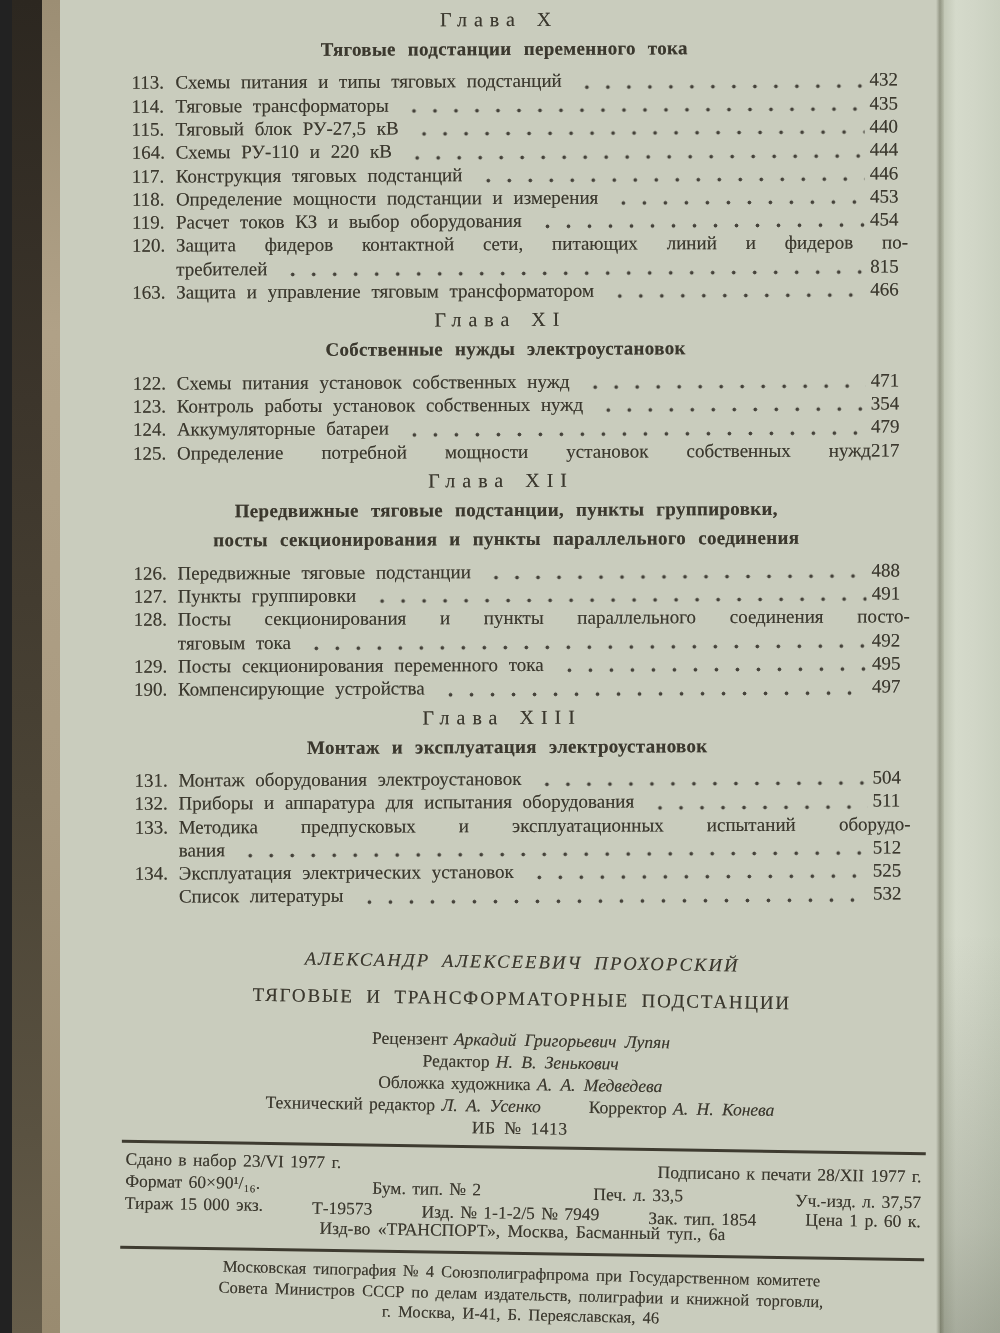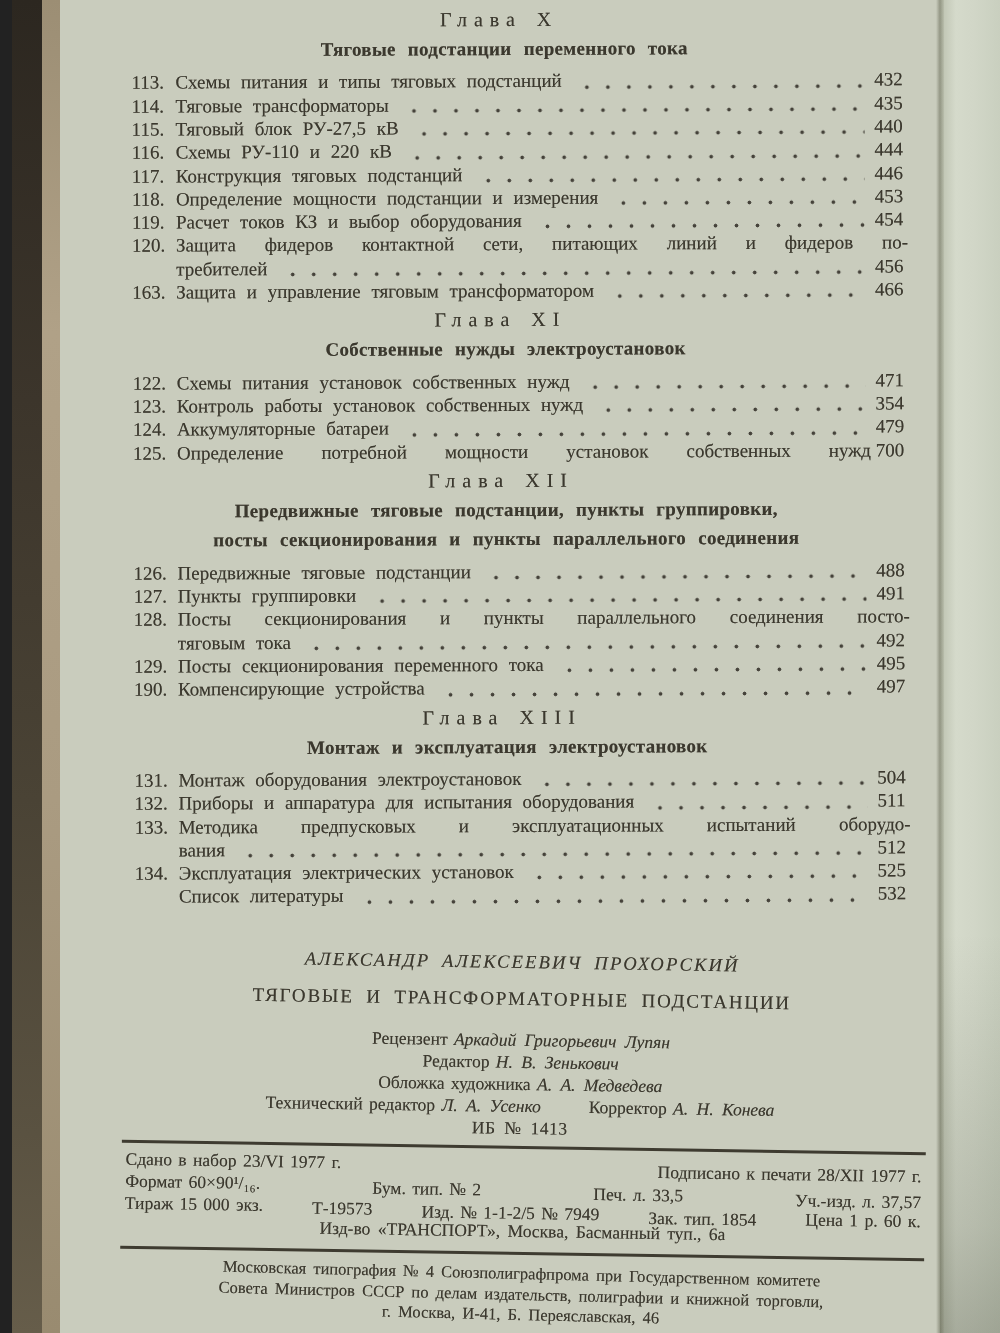--- a/index.html
+++ b/index.html
@@ -39,21 +39,21 @@
   .entry{display:flex;font-size:19px;line-height:23.3px;word-spacing:6px;}
   .num{flex:0 0 44px;font-family:Liberation Serif, serif;}
   .ebody{flex:1;min-width:0;}
   .line{display:flex;align-items:baseline;}
   .ltext{white-space:nowrap;}
   .fill-line{text-align:justify;text-align-last:justify;}
   .stretch{flex:1;text-align:justify;text-align-last:justify;white-space:normal;}
   .leader{flex:1 1 20px;height:9px;align-self:flex-end;margin:0 5px 3px 9px;
     background-image:radial-gradient(circle,#45423a 1.7px,rgba(69,66,58,0) 2.2px);
     background-size:21px 9px;background-position:6px 2px;background-repeat:repeat-x;}
-  .pnum{flex:0 0 38px;text-align:center;}
+  .pnum{flex:0 0 38px;text-align:left;}
 
   
   .imprint{transform:rotate(0.9deg);margin-top:44px;text-align:center;}
   .author-name{font-style:italic;font-size:18.5px;line-height:22px;letter-spacing:2.2px;word-spacing:5px;}
   .book-title{font-size:19px;line-height:22px;letter-spacing:1.8px;word-spacing:6px;margin-top:15px;}
   .credits{margin-top:19px;font-size:17.5px;line-height:22px;word-spacing:2px;}
   .credit-name{font-style:italic;word-spacing:4px;}
   .credit-pair{display:flex;justify-content:center;gap:48px;}
   .ib-number{font-size:17.5px;line-height:22px;letter-spacing:0.5px;word-spacing:4px;}
 
@@ -118,21 +118,21 @@
               <span class="num">115.</span>
               <div class="ebody">
                 <div class="line">
                   <span class="ltext">Тяговый блок РУ-27,5 кВ</span>
                   <span class="leader"></span>
                   <span class="pnum">440</span>
                 </div>
               </div>
             </div>
             <div class="entry">
-              <span class="num">116.</span>
+              <span class="num">164.</span>
               <div class="ebody">
                 <div class="line">
                   <span class="ltext">Схемы РУ-110 и 220 кВ</span>
                   <span class="leader"></span>
                   <span class="pnum">444</span>
                 </div>
               </div>
             </div>
             <div class="entry">
               <span class="num">117.</span>
@@ -164,21 +164,21 @@
                 </div>
               </div>
             </div>
             <div class="entry">
               <span class="num">120.</span>
               <div class="ebody">
                 <div class="ltext fill-line">Защита фидеров контактной сети, питающих линий и фидеров по-</div>
                 <div class="line">
                   <span class="ltext">требителей</span>
                   <span class="leader"></span>
-                  <span class="pnum">456</span>
+                  <span class="pnum">815</span>
                 </div>
               </div>
             </div>
             <div class="entry">
               <span class="num">163.</span>
               <div class="ebody">
                 <div class="line">
                   <span class="ltext">Защита и управление тяговым трансформатором</span>
                   <span class="leader"></span>
                   <span class="pnum">466</span>
@@ -219,21 +219,21 @@
                   <span class="leader"></span>
                   <span class="pnum">479</span>
                 </div>
               </div>
             </div>
             <div class="entry">
               <span class="num">125.</span>
               <div class="ebody">
                 <div class="line">
                   <span class="ltext stretch">Определение потребной мощности установок собственных нужд</span>
-                  <span class="pnum">700</span>
+                  <span class="pnum">217</span>
                 </div>
               </div>
             </div>
           </div>
         </div>
         <div class="chapter-section">
           <div class="chapter-heading">Глава XII</div>
           <div class="chapter-title">Передвижные тяговые подстанции, пункты группировки,</div>
           <div class="chapter-title">посты секционирования и пункты параллельного соединения</div>
           <div class="entries">

